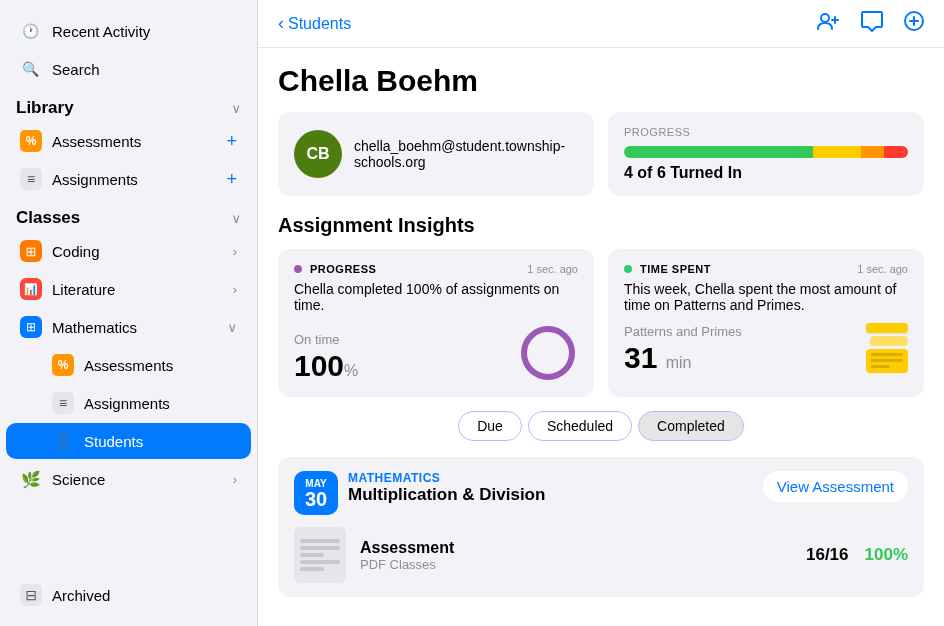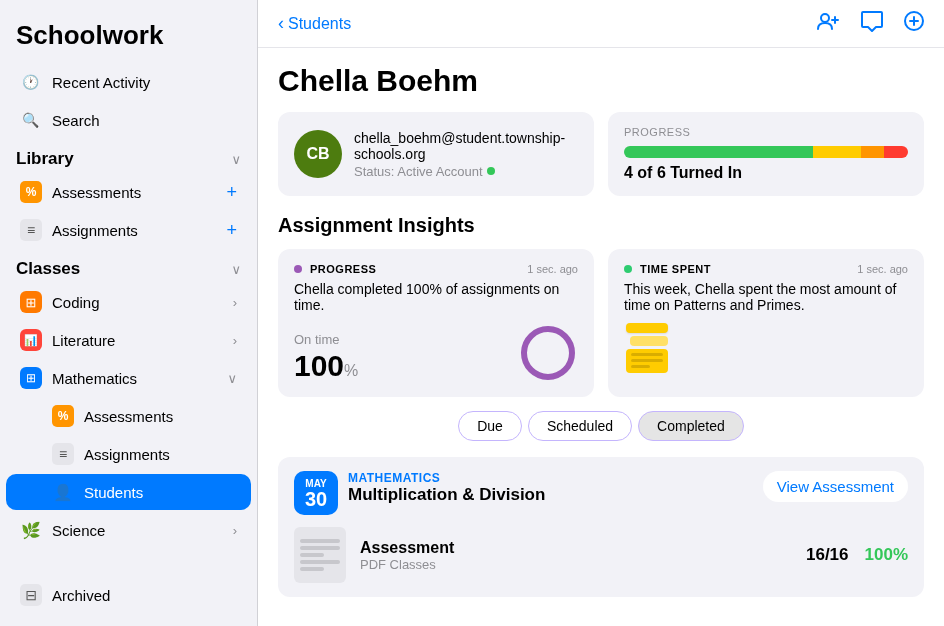--- a/index.html
+++ b/index.html
@@ -90,21 +90,20 @@
     .score { font-size: 17px; font-weight: 600; color: #000; }
     .pct { font-size: 17px; font-weight: 600; color: #34c759; }
 
     .progress-color-dot { width: 8px; height: 8px; border-radius: 50%; background: #9b59b6; display: inline-block; margin-right: 3px; }
     .time-color-dot { width: 8px; height: 8px; border-radius: 50%; background: #2ecc71; display: inline-block; margin-right: 3px; }
   </style>
 </head>
 <body>
 
 <div class="sidebar">
-  <div class="sidebar-title">Schoolwork</div>
 
   <div class="sidebar-item">
     <div class="item-icon" style="color:#007aff;">🕐</div>
     <span class="item-label">Recent Activity</span>
   </div>
   <div class="sidebar-item">
     <div class="item-icon" style="color:#007aff;">🔍</div>
     <span class="item-label">Search</span>
   </div>
 
@@ -198,24 +197,20 @@
   </div>
 
   <div class="content">
     <div class="student-name">Chella Boehm</div>
 
     <div class="info-row">
       <div class="info-card student-info-card">
         <div class="avatar">CB</div>
         <div>
           <div class="student-email">chella_boehm@student.township-schools.org</div>
-          <div class="student-status">
-            <span>Status: Active Account</span>
-            <span class="status-dot"></span>
-          </div>
         </div>
       </div>
       <div class="info-card progress-card">
         <div class="progress-label">PROGRESS</div>
         <div class="progress-bar-container">
           <div class="progress-segment-green"></div>
           <div class="progress-segment-yellow"></div>
           <div class="progress-segment-orange"></div>
           <div class="progress-segment-red"></div>
         </div>
@@ -254,20 +249,27 @@
       <div class="insight-card">
         <div class="insight-header">
           <div class="insight-type">
             <span class="time-color-dot"></span>
             <span>TIME SPENT</span>
           </div>
           <span class="insight-time">1 sec. ago</span>
         </div>
         <div class="insight-desc">This week, Chella spent the most amount of time on Patterns and Primes.</div>
         <div class="insight-body">
+          <div>
+            <div class="insight-metric-label">Patterns and Primes</div>
+            <div class="insight-metric-value">
+              <span>31</span>
+              <span class="insight-metric-unit"> <span>min</span></span>
+            </div>
+          </div>
 
           <div class="stacked-icon">
             <div class="stack-line" style="width:42px; background:#ffcc00; border-radius:4px; height:10px; box-shadow:0 1px 2px rgba(0,0,0,0.1);"></div>
             <div class="stack-line" style="width:38px; background:#ffe066; border-radius:4px; height:10px;"></div>
             <div class="stack-line" style="width:42px; background:#ffcc00; border-radius:4px; height:24px; display:flex; flex-direction:column; gap:3px; padding:4px 5px;">
               <div style="height:3px; background:rgba(0,0,0,0.15); border-radius:2px;"></div>
               <div style="height:3px; background:rgba(0,0,0,0.15); border-radius:2px;"></div>
               <div style="height:3px; background:rgba(0,0,0,0.15); border-radius:2px; width:60%;"></div>
             </div>
           </div>

